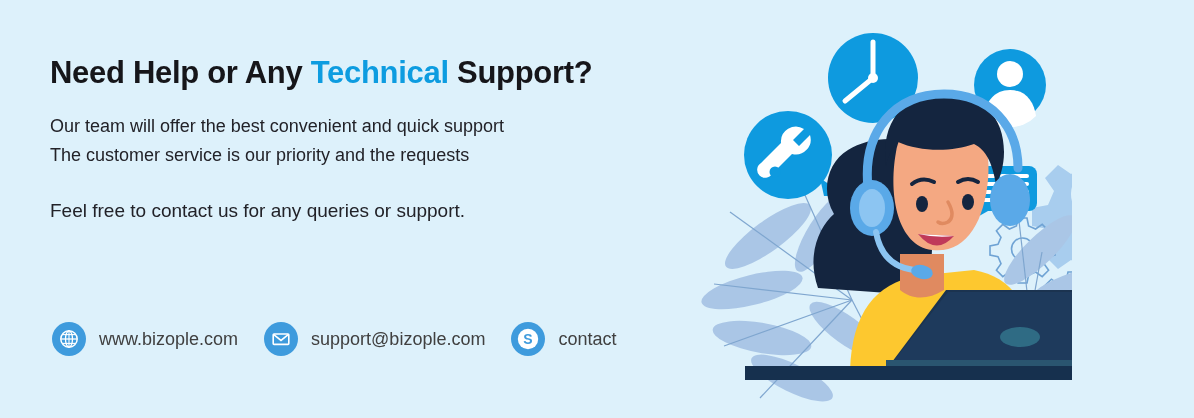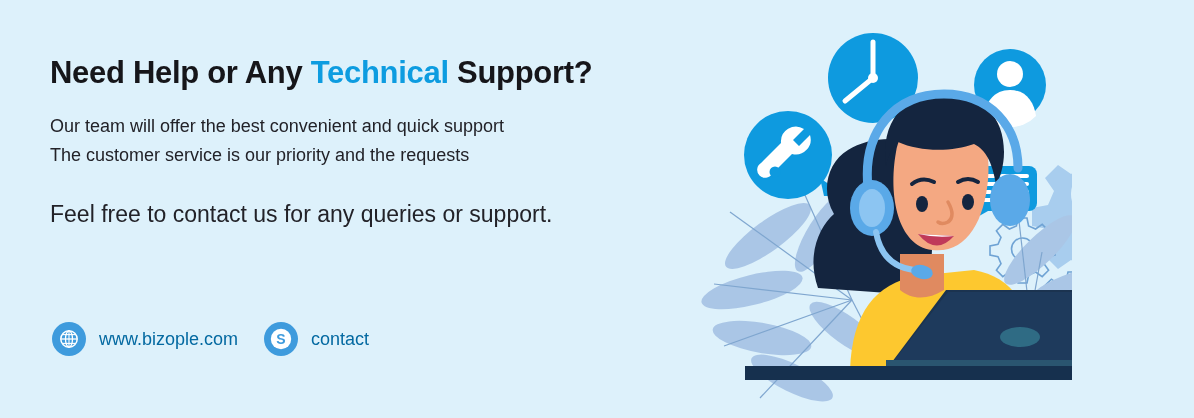--- a/index.html
+++ b/index.html
@@ -41,21 +41,21 @@
 
   #body-copy {
     font-size: 18px;
     color: #222228;
     line-height: 1.62;
     margin: 0;
   }
   #body-copy .line { display: block; white-space: nowrap; }
 
   #closing-copy {
-    font-size: 23px;
+    font-size: 19px;
     color: #222228;
     line-height: 1.6;
     margin: 26px 0 0 0;
     white-space: nowrap;
   }
 
   
   #contact-row {
     position: absolute;
     left: 52px;
@@ -74,21 +74,21 @@
     border-radius: 50%;
     background: #3e9bdd;
     display: flex;
     align-items: center;
     justify-content: center;
     flex: none;
   }
   .contact-label {
     margin-left: 13px;
     font-size: 18px;
-    color: #0369a1;
+    color: #404040;
     white-space: nowrap;
   }
 
   
   #illustration {
     position: absolute;
     left: 700px;
     top: 0;
     width: 494px;
     height: 418px;
@@ -121,20 +121,29 @@
           <ellipse cx="11" cy="11" rx="3.5" ry="8.2" fill="none" stroke="#ffffff" stroke-width="1.3"></ellipse>
           <line x1="2.8" y1="11" x2="19.2" y2="11" stroke="#ffffff" stroke-width="1.3"></line>
           <line x1="4.2" y1="6.6" x2="17.8" y2="6.6" stroke="#ffffff" stroke-width="1.1"></line>
           <line x1="4.2" y1="15.4" x2="17.8" y2="15.4" stroke="#ffffff" stroke-width="1.1"></line>
           <line x1="11" y1="2.8" x2="11" y2="19.2" stroke="#ffffff" stroke-width="1.1"></line>
         </svg>
       </span>
       <span class="contact-label">www.bizople.com</span>
     </div>
 
+    <div class="contact-item">
+      <span class="contact-icon">
+        <svg width="22" height="22" viewBox="0 0 22 22">
+          <rect x="3.2" y="6" width="15.6" height="10.4" rx="0.8" fill="none" stroke="#ffffff" stroke-width="1.6"></rect>
+          <polyline points="3.8,6.7 11,12.4 18.2,6.7" fill="none" stroke="#ffffff" stroke-width="1.6"></polyline>
+        </svg>
+      </span>
+      <span class="contact-label">support@bizople.com</span>
+    </div>
 
     <div class="contact-item">
       <span class="contact-icon">
         <svg width="28" height="28" viewBox="0 0 28 28">
           <circle cx="14" cy="14" r="10.2" fill="#ffffff"></circle>
           <text x="14" y="19.2" text-anchor="middle" font-family="'Liberation Sans', sans-serif" font-size="14" font-weight="bold" fill="#3e9bdd">S</text>
         </svg>
       </span>
       <span class="contact-label">contact</span>
     </div>

